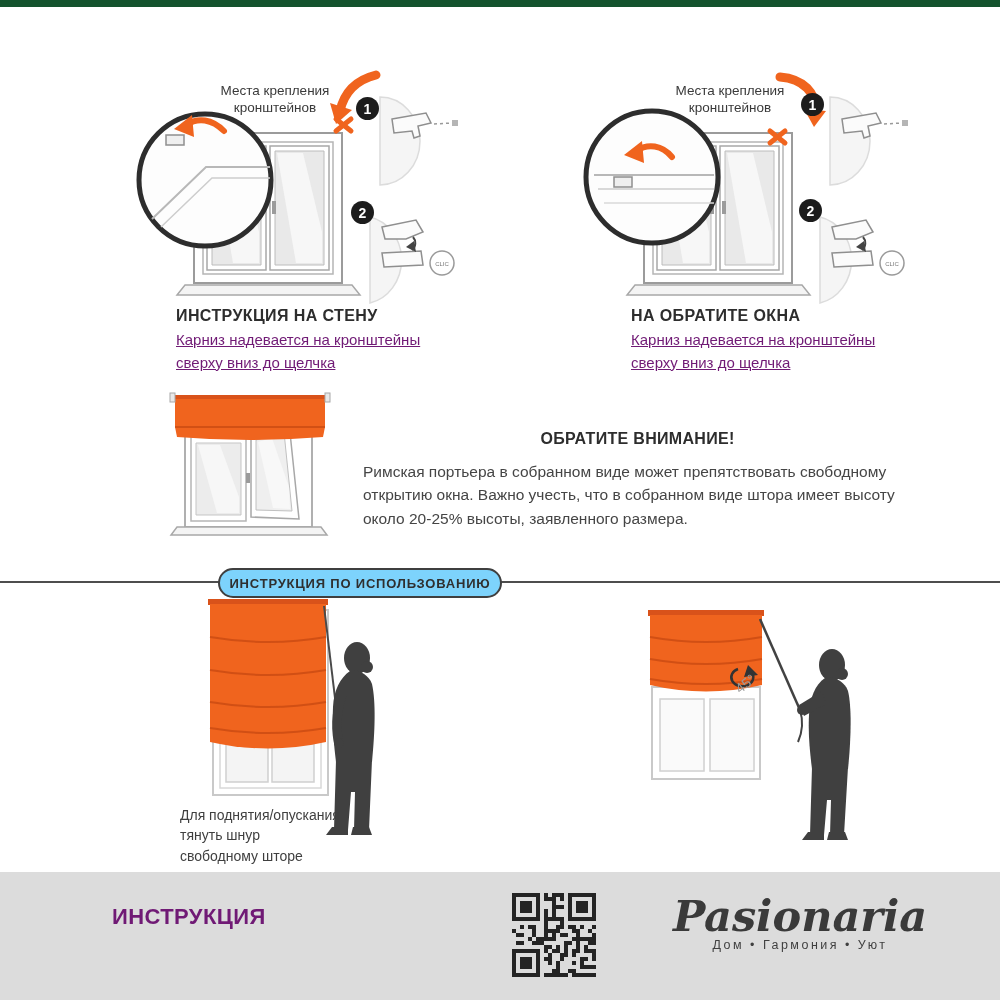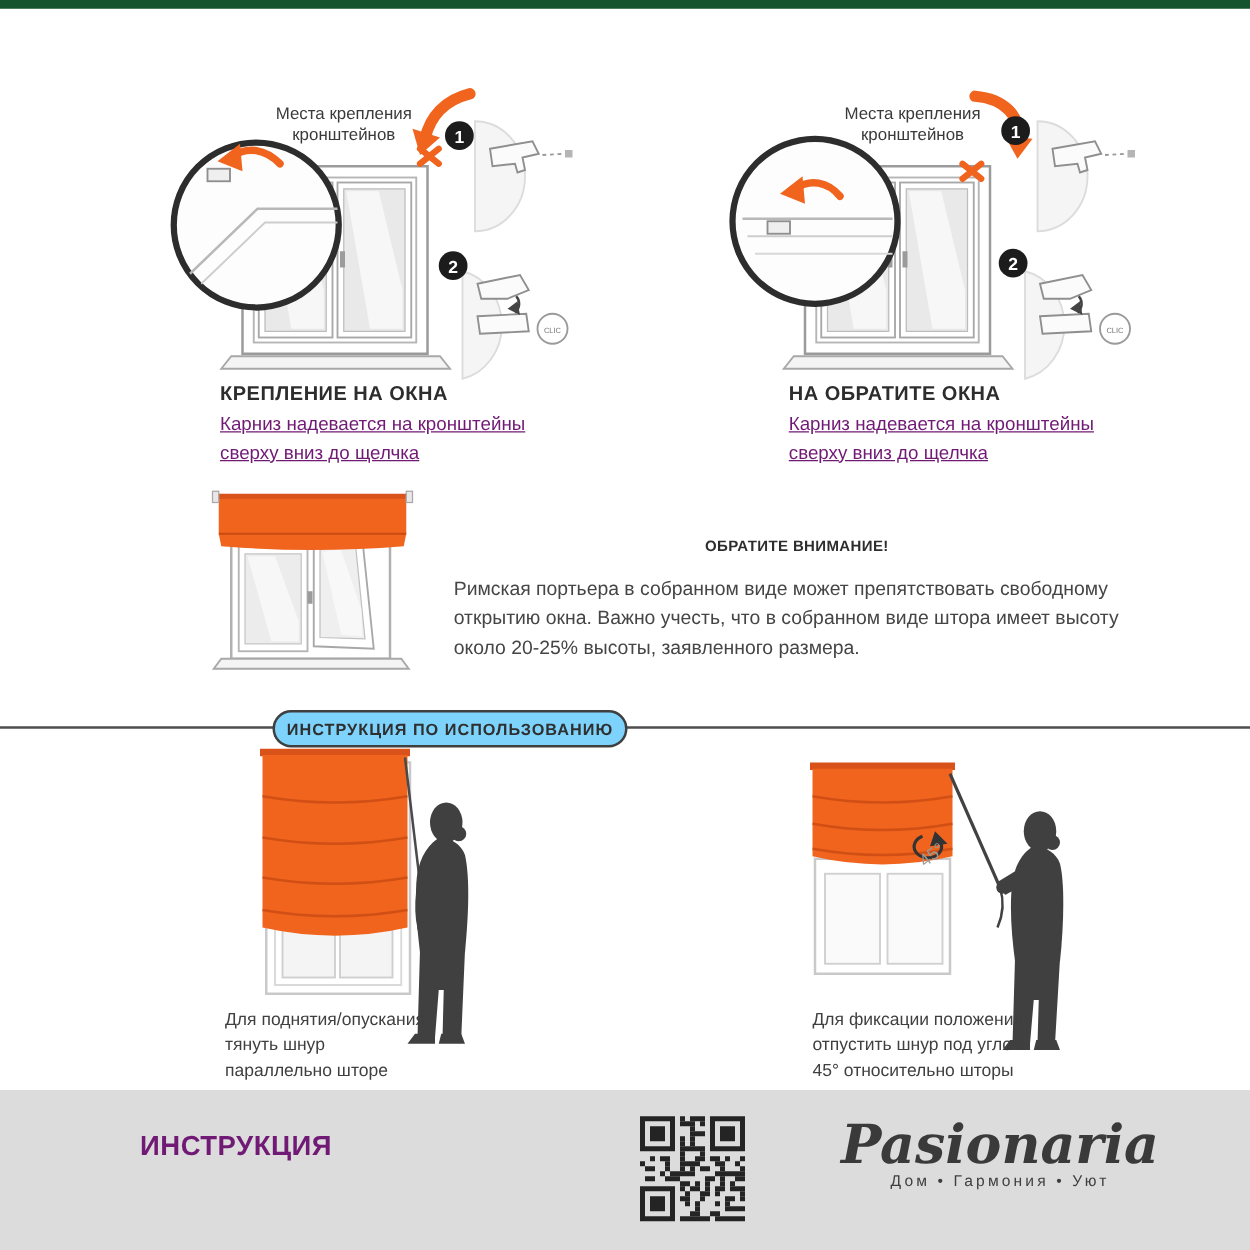--- a/index.html
+++ b/index.html
@@ -8,21 +8,21 @@
   .abs{position:absolute;}
   .prelines{white-space:pre-line;}
   
   .step-badge{width:23px;height:23px;border-radius:50%;background:#1c1c1c;color:#fff;
     font-weight:bold;font-size:14px;display:flex;align-items:center;justify-content:center;}
   
   .callout{font-size:13.5px;color:#3a3a3a;text-align:center;line-height:1.25;}
   
   .sec-head{font-size:16px;font-weight:bold;color:#2d2d2d;letter-spacing:.4px;}
   .sec-body{font-size:15px;color:#701a75;line-height:1.5;text-decoration:underline;}
-  .notice-head{font-size:12px;font-weight:bold;color:#2d2d2d;text-align:center;letter-spacing:.3px;}
+  .notice-head{font-size:16px;font-weight:bold;color:#2d2d2d;text-align:center;letter-spacing:.3px;}
   .notice-body{font-size:15.5px;color:#454545;line-height:1.5;}
   
   .divider-line{left:0;top:574px;width:1000px;height:2px;background:#4d4d4d;}
   .divider-pill{left:218px;top:561px;width:280px;height:26px;background:#7dd3fc;border:2px solid #3f3f3f;
     border-radius:16px;display:flex;align-items:center;justify-content:center;
     font-size:13px;font-weight:bold;color:#2f2f2f;letter-spacing:.8px;}
   .caption{font-size:14px;color:#3f3f3f;line-height:1.45;}
   
   .footer-bar{left:0;top:865px;width:1000px;height:135px;background:#dcdcdc;}
   .footer-head{font-size:22px;font-weight:bold;color:#701a75;letter-spacing:.4px;}
@@ -146,21 +146,21 @@
           <text x="312" y="199" text-anchor="middle" font-size="6" fill="#777">CLIC</text>
         </g>
       </g>
     </svg>
   </div>
   <div class="abs callout prelines" style="left:650px;top:76px;width:160px;">Места крепления
 кронштейнов</div>
   <div class="abs step-badge" style="left:801px;top:86px;">1</div>
   <div class="abs step-badge" style="left:799px;top:192px;">2</div>
 
-  <div class="abs sec-head" style="left:176px;top:300px;">КРЕПЛЕНИЕ НА ОКНА</div>
+  <div class="abs sec-head" style="left:176px;top:300px;">ИНСТРУКЦИЯ НА СТЕНУ</div>
   <div class="abs sec-body prelines" style="left:176px;top:322px;width:300px;">Карниз надевается на кронштейны
 сверху вниз до щелчка</div>
   <div class="abs sec-head" style="left:631px;top:300px;">НА ОБРАТИТЕ ОКНА</div>
   <div class="abs sec-body prelines" style="left:631px;top:322px;width:300px;">Карниз надевается на кронштейны
 сверху вниз до щелчка</div>
 
   <div class="abs" style="left:165px;top:380px;width:180px;height:155px;">
     <svg viewBox="0 0 180 155" width="180" height="155">
       <g>
         <rect x="20" y="25" width="127" height="115" fill="#fff" stroke="#b0b0b0" stroke-width="2"></rect>
@@ -213,21 +213,21 @@
         <path d="M172,96 C165,112 162,132 166,151 L176,153 C172,136 173,118 179,103 Z"></path>
         <circle cx="171" cy="151" r="5"></circle>
         <path d="M168,168 L166,238 L180,238 L183,200 L187,200 L186,238 L201,238 L204,168 Z"></path>
         <path d="M164,235 L180,235 L180,243 L158,243 Z"></path>
         <path d="M185,235 L201,235 L204,243 L183,243 Z"></path>
       </g>
     </svg>
   </div>
   <div class="abs caption prelines" style="left:180px;top:798px;width:200px;">Для поднятия/опускания
 тянуть шнур
-параллельно шторе</div>
+свободному шторе</div>
 
   <div class="abs" style="left:622px;top:588px;width:280px;height:260px;">
     <svg viewBox="0 0 280 260" width="280" height="260">
       <g>
         <rect x="30" y="92" width="108" height="92" fill="#fff" stroke="#c9c9c9" stroke-width="2"></rect>
         <rect x="38" y="104" width="44" height="72" fill="#fafafa" stroke="#d0d0d0" stroke-width="1.5"></rect>
         <rect x="88" y="104" width="44" height="72" fill="#fafafa" stroke="#d0d0d0" stroke-width="1.5"></rect>
       </g>
       <g>
         <rect x="26" y="15" width="116" height="6" fill="#d9521a"></rect>
@@ -248,23 +248,20 @@
         <circle cx="220" cy="79" r="6"></circle>
         <path d="M203,83 C193,90 188,102 187,120 C186,140 188,158 190,174 L226,174 C229,146 230,112 226,96 C223,87 214,83 208,82 Z"></path>
         <path d="M200,96 L177,110 L182,121 L204,109 Z"></path>
         <circle cx="180" cy="115" r="5"></circle>
         <path d="M190,172 L188,240 L202,240 L205,205 L209,205 L208,240 L222,240 L226,172 Z"></path>
         <path d="M186,237 L202,237 L202,245 L180,245 Z"></path>
         <path d="M207,237 L223,237 L226,245 L205,245 Z"></path>
       </g>
     </svg>
   </div>
-  <div class="abs caption prelines" style="left:650px;top:798px;width:220px;">Для фиксации положения
-отпустить шнур под углом
-45° относительно шторы</div>
 
   <div class="abs footer-bar"></div>
   <div class="abs footer-head" style="left:112px;top:897px;">ИНСТРУКЦИЯ</div>
   <div class="abs" style="left:508px;top:882px;width:92px;height:92px;">
     <svg viewBox="0 0 92 92" width="92" height="92" id="qr-svg">
         <rect x="36" y="4" width="4" height="4" fill="#242424"></rect>
         <rect x="44" y="4" width="4" height="4" fill="#242424"></rect>
         <rect x="48" y="4" width="4" height="4" fill="#242424"></rect>
         <rect x="52" y="4" width="4" height="4" fill="#242424"></rect>
         <rect x="36" y="8" width="4" height="4" fill="#242424"></rect>

